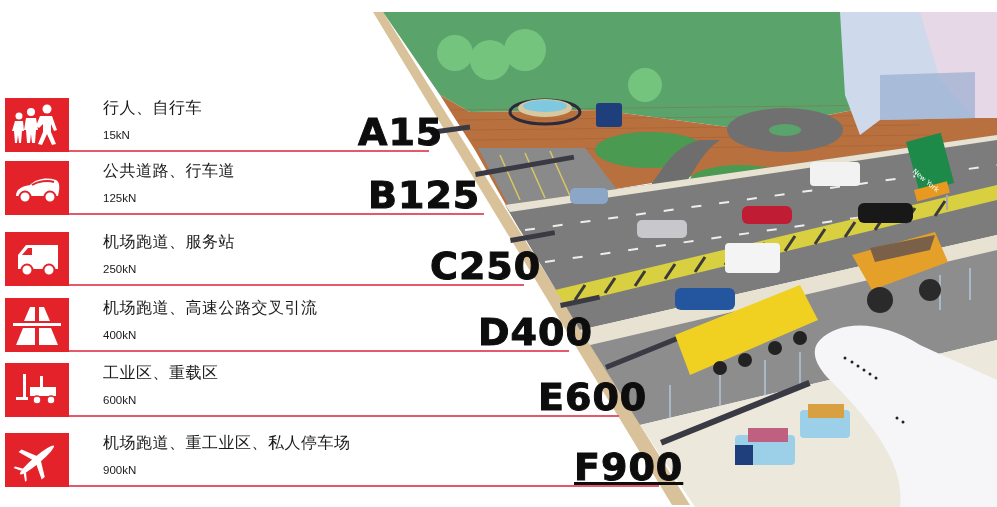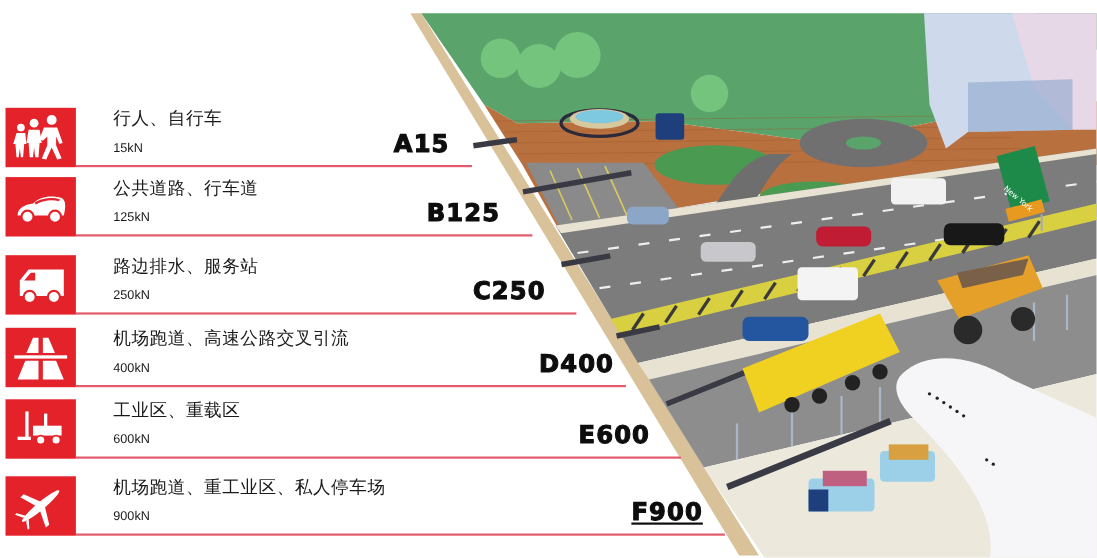--- a/index.html
+++ b/index.html
@@ -20,21 +20,21 @@
   }
   .row .load {
     position: absolute; left: 103px; top: 31px; font-size: 11.5px; color: #1a1a1a;
     font-family: "Liberation Sans", sans-serif; white-space: nowrap; text-align: center;
   }
   .row .underline {
     position: absolute; left: 69px; top: 52px; height: 2px; background: #e35a6c;
   }
   .row .code {
     position: absolute; top: 17px; font-family: "DejaVu Sans", sans-serif;
-    font-weight: bold; font-size: 22px; color: #0d0d0d; letter-spacing: 1px;
+    font-weight: bold; font-size: 38px; color: #0d0d0d; letter-spacing: 1px;
     line-height: 34px; -webkit-text-stroke: 1px #0d0d0d;
   }
 </style>
 </head>
 <body>
 
 <svg class="illustration" viewBox="0 0 997 507" xmlns="http://www.w3.org/2000/svg">
 
   <polygon points="373,12 383,12 690,505 672,505" fill="#d9c29a"></polygon>
 
@@ -197,69 +197,69 @@
     <svg viewBox="0 0 54 44">
       <path d="M6,30 C6,22 14,20 20,19 C26,13 36,11 46,14 C50,16 50,22 48,30 Z" fill="#fff"></path>
       <path d="M22,19 C28,15 38,14 44,16" stroke="#e3222a" stroke-width="2" fill="none"></path>
       <circle cx="15" cy="31" r="5.5" fill="#fff" stroke="#e3222a" stroke-width="2"></circle>
       <circle cx="40" cy="31" r="5.5" fill="#fff" stroke="#e3222a" stroke-width="2"></circle>
     </svg>
   </div>
   <span class="desc">公共道路、行车道</span>
   <span class="load">125kN</span>
   <div class="underline" style="width:415px;"></div>
-  <span class="code" style="left:388px;">B125</span>
+  <span class="code" style="left:368px;">B125</span>
 </div>
 
 <div class="row" style="top:232px;">
   <div class="icon-box">
     <svg viewBox="0 0 54 44">
       <path d="M8,32 V18 L16,8 H48 V32 Z" fill="#fff"></path>
       <path d="M12,18 L18,11 H22 V18 Z" fill="#e3222a"></path>
       <circle cx="17" cy="33" r="5.5" fill="#fff" stroke="#e3222a" stroke-width="2"></circle>
       <circle cx="39" cy="33" r="5.5" fill="#fff" stroke="#e3222a" stroke-width="2"></circle>
     </svg>
   </div>
-  <span class="desc">路边排水、服务站</span>
+  <span class="desc">机场跑道、服务站</span>
   <span class="load">250kN</span>
   <div class="underline" style="width:455px;"></div>
   <span class="code" style="left:430px;">C250</span>
 </div>
 
 <div class="row" style="top:298px;">
   <div class="icon-box">
     <svg viewBox="0 0 54 44">
       <polygon points="20,4 25,4 25,18 14,18" fill="#fff"></polygon>
       <polygon points="29,4 34,4 40,18 29,18" fill="#fff"></polygon>
       <rect x="3" y="20" width="48" height="3" fill="#fff"></rect>
       <polygon points="13,25 25,25 25,42 6,42" fill="#fff"></polygon>
       <polygon points="29,25 41,25 48,42 29,42" fill="#fff"></polygon>
     </svg>
   </div>
   <span class="desc">机场跑道、高速公路交叉引流</span>
   <span class="load">400kN</span>
   <div class="underline" style="width:500px;"></div>
-  <span class="code" style="left:490px;">D400</span>
+  <span class="code" style="left:478px;">D400</span>
 </div>
 
 <div class="row" style="top:363px;">
   <div class="icon-box">
     <svg viewBox="0 0 54 44">
       <rect x="13" y="6" width="3" height="26" fill="#fff"></rect>
       <rect x="6" y="29" width="12" height="3" fill="#fff"></rect>
       <rect x="30" y="8" width="3" height="12" fill="#fff"></rect>
       <rect x="20" y="19" width="26" height="9" fill="#fff"></rect>
       <circle cx="27" cy="32" r="4" fill="#fff" stroke="#e3222a" stroke-width="1.5"></circle>
       <circle cx="41" cy="32" r="4" fill="#fff" stroke="#e3222a" stroke-width="1.5"></circle>
     </svg>
   </div>
   <span class="desc">工业区、重载区</span>
   <span class="load">600kN</span>
   <div class="underline" style="width:550px;"></div>
-  <span class="code" style="left:526px;">E600</span>
+  <span class="code" style="left:538px;">E600</span>
 </div>
 
 <div class="row" style="top:433px;">
   <div class="icon-box">
     <svg viewBox="0 0 54 44">
       <g transform="rotate(-40 27 22)">
         <ellipse cx="27" cy="22" rx="22" ry="3.5" fill="#fff"></ellipse>
         <polygon points="24,20 30,20 22,4 18,4" fill="#fff"></polygon>
         <polygon points="24,24 30,24 22,40 18,40" fill="#fff"></polygon>
         <polygon points="8,20 11,20 6,13 4,13" fill="#fff"></polygon>

